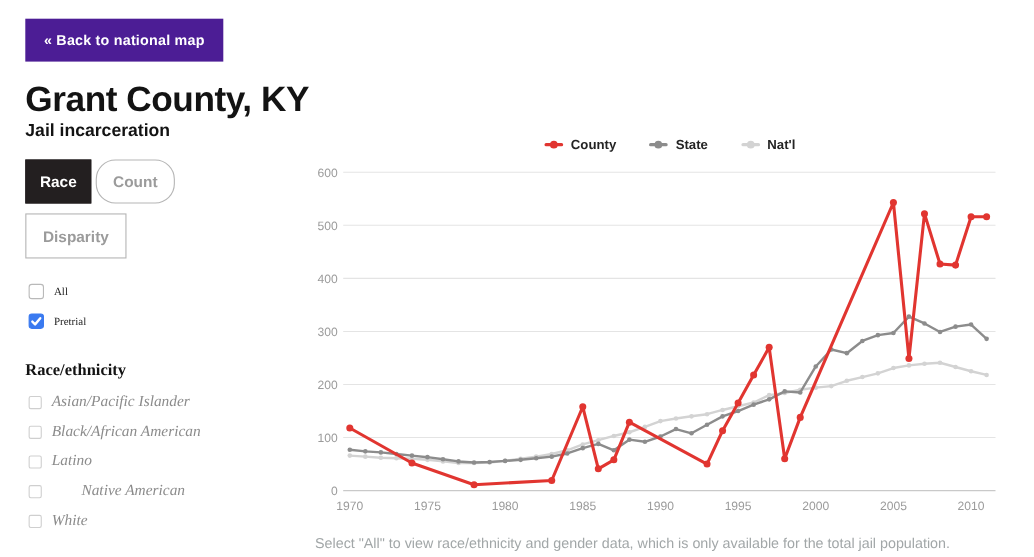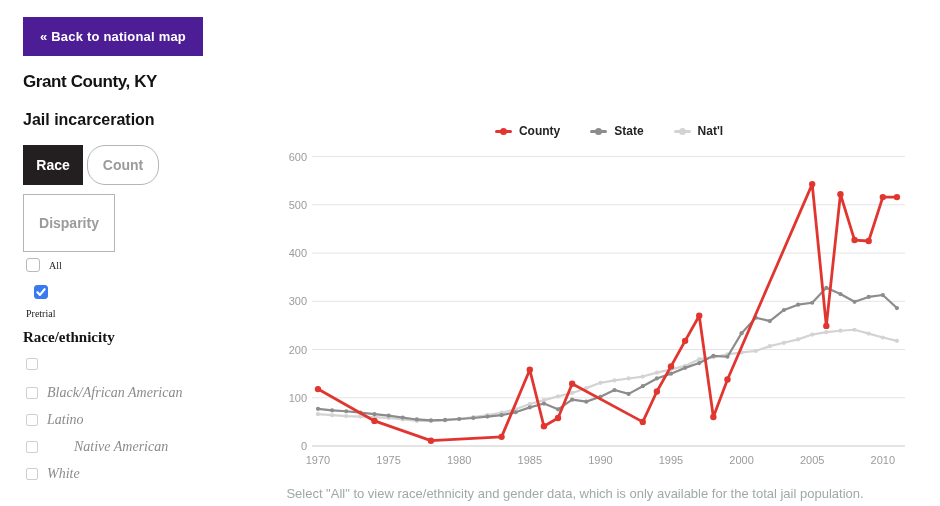--- a/index.html
+++ b/index.html
@@ -4,31 +4,31 @@
 <style>
   * { margin:0; padding:0; box-sizing:border-box; }
   html,body { width:940px; height:506px; background:#ffffff; overflow:hidden;
     font-family:"Liberation Sans", sans-serif; }
   .abs { position:absolute; }
 
   
   .back-btn { left:23px; top:17px; height:39px; padding:0 17px; background:#4c1d95;
     color:#fff; font-size:13px; font-weight:bold; line-height:39px; border:none;
     letter-spacing:.2px; cursor:pointer; }
-  .page-title { left:23px; top:72px; font-size:17px; font-weight:800; color:#131313;
+  .page-title { left:23px; top:72px; font-size:32px; font-weight:800; color:#131313;
     letter-spacing:-0.4px; }
   .page-subtitle { left:23px; top:111px; font-size:16px; font-weight:800; color:#131313; }
 
   .btn { height:40px; font-size:14px; font-weight:bold; text-align:center;
     cursor:pointer; }
   .btn.active { background:#231f20; color:#ffffff; border:1px solid #231f20; }
   .btn.inactive { background:#ffffff; color:#9b9b9b; border:1px solid #b5b5b5; }
   #rate-btn { left:23px; top:145px; width:60px; }
   #count-btn { left:87px; top:145px; width:72px;border-radius:18px; }
-  #disparity-btn { left:23px; top:194px; width:92px; height:58px; }
+  #disparity-btn { left:23px; top:194px; width:92px; height:41px; }
 
   .check-row { position:absolute; display:flex; align-items:center; gap:9px;
     font-family:"Liberation Serif", serif; font-size:10px; color:#1c1c1c; }
   .cb { display:inline-block; width:14px; height:14px; border:1px solid #b9b9b9;
     border-radius:3px; background:#fff; cursor:pointer; flex:0 0 auto; }
   .cb.checked { background:#3a7af0; border-color:#3a7af0; }
   .cb svg { display:block; width:100%; height:100%; }
   .race-heading { left:23px; top:329px; font-family:"Liberation Serif", serif;
     font-size:15px; font-weight:bold; color:#131313; }
   .race-row { font-style:italic; color:#8b8b8b; font-size:14px; }
@@ -57,34 +57,35 @@
 
 <button id="rate-btn" class="abs btn active">Race</button>
 <button id="count-btn" class="abs btn inactive">Count</button>
 <button id="disparity-btn" class="abs btn inactive">Disparity</button>
 
 <div id="filters">
     <div class="check-row " style="left: 26px; top: 258px;">
       <span class="cb"></span>
       <span>All</span>
     </div>
-    <div class="check-row " style="left: 26px; top: 285px; flex-direction: column;">
+    <div class="check-row " style="left: 26px; top: 285px;">
       <span class="cb checked">
         <svg viewBox="0 0 10 10">
           <path d="M2 5.3 L4.1 7.4 L8 2.7" stroke="#fff" stroke-width="1.8" fill="none" stroke-linecap="round" stroke-linejoin="round"></path>
         </svg>
       </span>
       <span>Pretrial</span>
     </div>
   </div>
 
 <div class="abs race-heading">Race/ethnicity</div>
 <div id="race-list">
     <div class="check-row race-row" style="left: 26px; top: 358px;">
       <span class="cb"></span>
+      <span>Asian/Pacific Islander</span>
     </div>
     <div class="check-row race-row" style="left: 26px; top: 385px;">
       <span class="cb"></span>
       <span>Black/African American</span>
     </div>
     <div class="check-row race-row" style="left: 26px; top: 412px;">
       <span class="cb"></span>
       <span>Latino</span>
     </div>
     <div class="check-row race-row" style="left: 26px; top: 439px; gap: 36px;">

